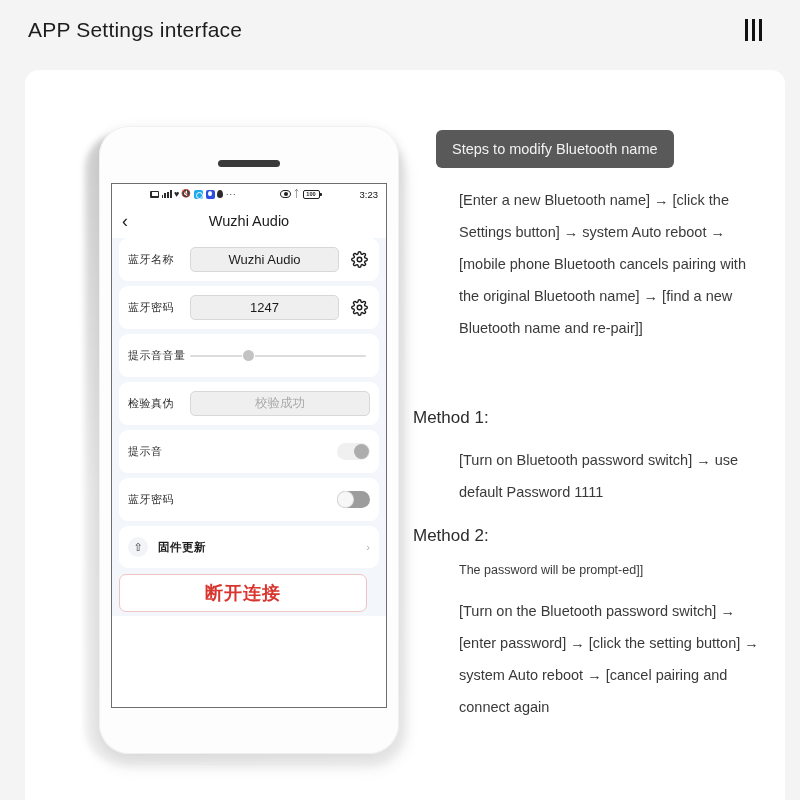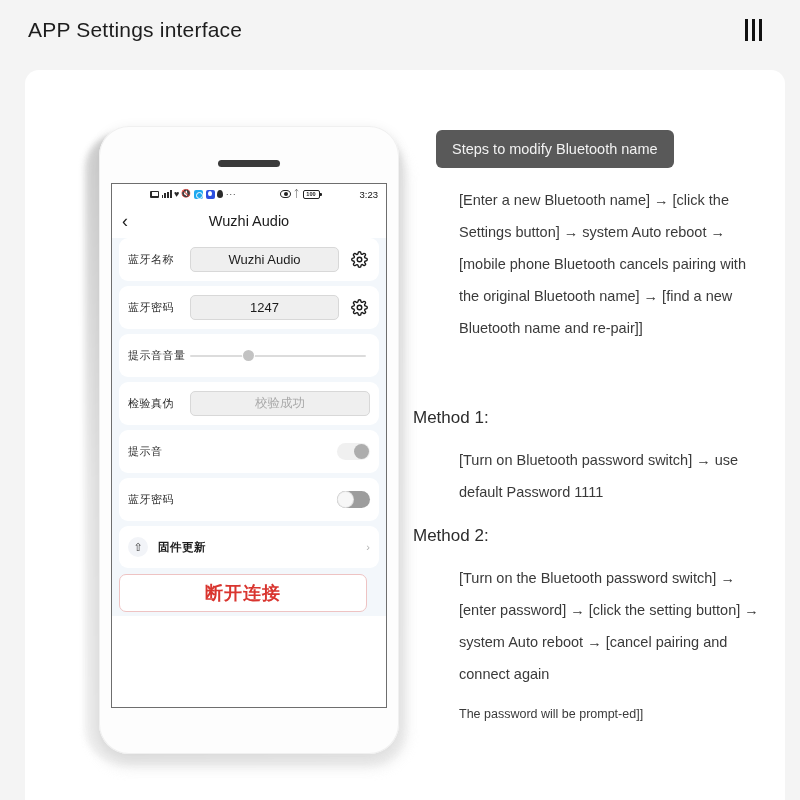--- a/index.html
+++ b/index.html
@@ -280,17 +280,17 @@
 
   <div class="right">
     <div class="chip">Steps to modify Bluetooth name</div>
     <div class="para">[Enter a new Bluetooth name] → [click the Settings button] → system Auto reboot → [mobile phone Bluetooth cancels pairing with the original Bluetooth name] → [find a new Bluetooth name and re-pair]]</div>
 
     <div class="gap-lg"></div>
 
     <div class="method">Method 1:</div>
     <div class="para">[Turn on Bluetooth password switch] → use default  Password 1111</div>
     <div class="method">Method 2:</div>
+    <div class="para small">The password will be prompt-ed]]</div>
     <div class="para">[Turn on the Bluetooth password switch] → [enter password] → [click the setting button] → system Auto reboot → [cancel pairing and connect again</div>
-    <div class="para small">The password will be prompt-ed]]</div>
   </div>
 
 </div>
 
 </body></html>

